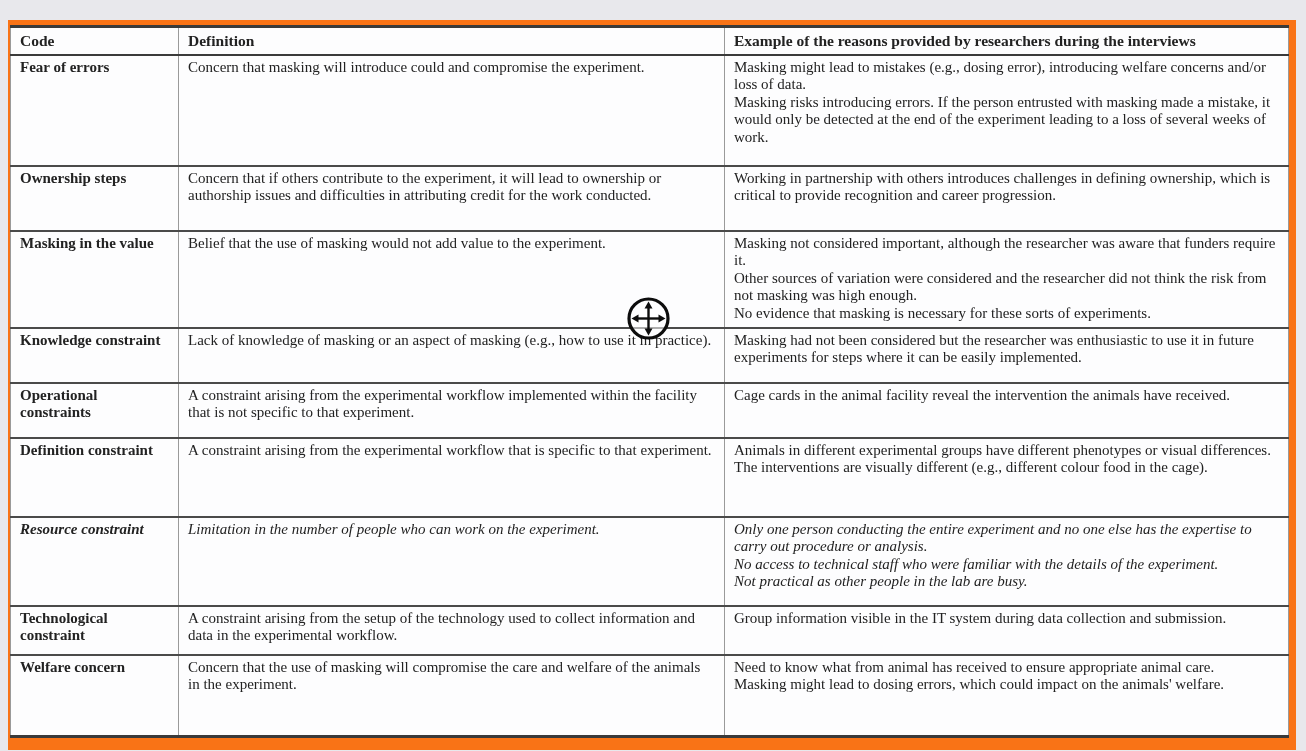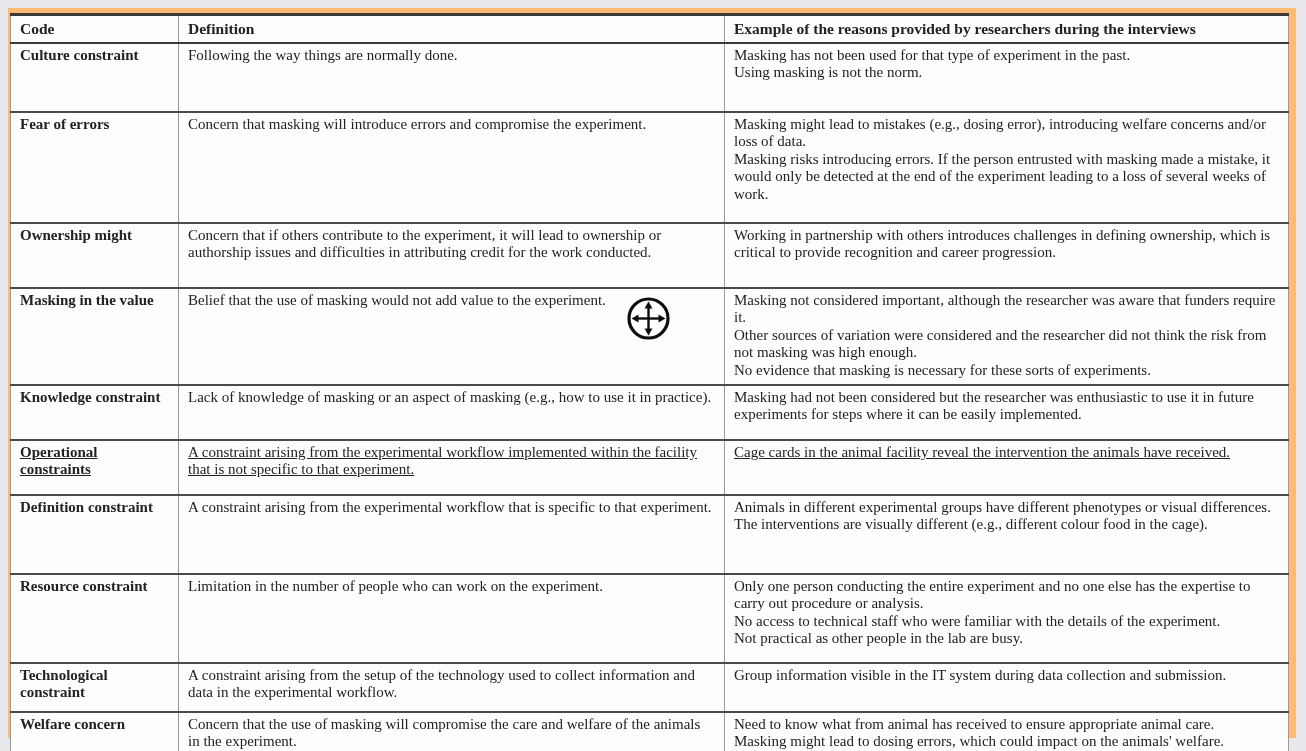--- a/index.html
+++ b/index.html
@@ -7,24 +7,24 @@
     padding: 0;
     width: 1306px;
     height: 751px;
     background: #e8e8ec;
     font-family: "Liberation Serif", "DejaVu Serif", serif;
     overflow: hidden;
   }
   .page {
     position: absolute;
     left: 8px;
-    top: 8px;
+    top: 20px;
     width: 1288px;
     height: 730px;
-    background: #fdba74;
+    background: #f97316;
   }
   table.codes {
     border-collapse: collapse;
     table-layout: fixed;
     width: 1278px;
     margin: 5px 0 0 2px;
     background: #fdfdfe;
     color: #222222;
     border-left: 1px solid #9a9a9a;
     border-right: 1px solid #9a9a9a;
@@ -56,23 +56,23 @@
   tbody tr:last-child { border-bottom: 3px solid #3a3a3a; }
   td.code { font-weight: bold; }
   .reason { margin: 0; }
 
   
   tr.r0 td { height: 62px; }
   tr.r1 td { height: 104px; }
   tr.r2 td { height: 58px; }
   tr.r3 td { height: 90px; }
   tr.r4 td { height: 48px; margin-top: 20px; }
-  tr.r5 td { height: 48px; text-decoration: underline; }
+  tr.r5 td { height: 48px; }
   tr.r6 td { height: 72px; }
-  tr.r7 td { height: 82px; }
+  tr.r7 td { height: 82px; font-style: italic; }
   tr.r8 td { height: 42px; }
   tr.r9 td { height: 74px; }
 
   .cursor {
     position: absolute;
     left: 626px;
     top: 296px;
     width: 45px;
     height: 45px;
     pointer-events: none;
@@ -89,38 +89,30 @@
         <col class="c-ex">
     </colgroup>
     <thead>
       <tr>
         <th>Code</th>
         <th>Definition</th>
         <th>Example of the reasons provided by researchers during the interviews</th>
       </tr>
     </thead>
     <tbody>
-      <tr class="r0">
-        <td class="code">Culture constraint</td>
-        <td class="def">Following the way things are normally done.</td>
-        <td class="ex">
-          <div class="reason">Masking has not been used for that type of experiment in the past.</div>
-          <div class="reason">Using masking is not the norm.</div>
-        </td>
-      </tr>
       <tr class="r1">
         <td class="code">Fear of errors</td>
-        <td class="def">Concern that masking will introduce errors and compromise the experiment.</td>
+        <td class="def">Concern that masking will introduce could and compromise the experiment.</td>
         <td class="ex">
           <div class="reason">Masking might lead to mistakes (e.g., dosing error), introducing welfare concerns and/or loss of data.</div>
           <div class="reason">Masking risks introducing errors. If the person entrusted with masking made a mistake, it would only be detected at the end of the experiment leading to a loss of several weeks of work.</div>
         </td>
       </tr>
       <tr class="r2">
-        <td class="code">Ownership might</td>
+        <td class="code">Ownership steps</td>
         <td class="def">Concern that if others contribute to the experiment, it will lead to ownership or authorship issues and difficulties in attributing credit for the work conducted.</td>
         <td class="ex">
           <div class="reason">Working in partnership with others introduces challenges in defining ownership, which is critical to provide recognition and career progression.</div>
         </td>
       </tr>
       <tr class="r3">
         <td class="code">Masking in the value</td>
         <td class="def">Belief that the use of masking would not add value to the experiment.</td>
         <td class="ex">
           <div class="reason">Masking not considered important, although the researcher was aware that funders require it.</div>

